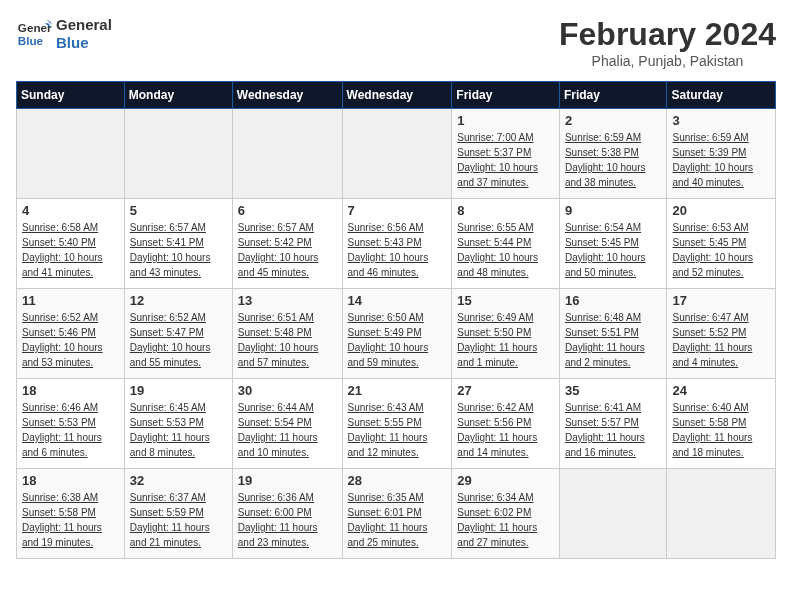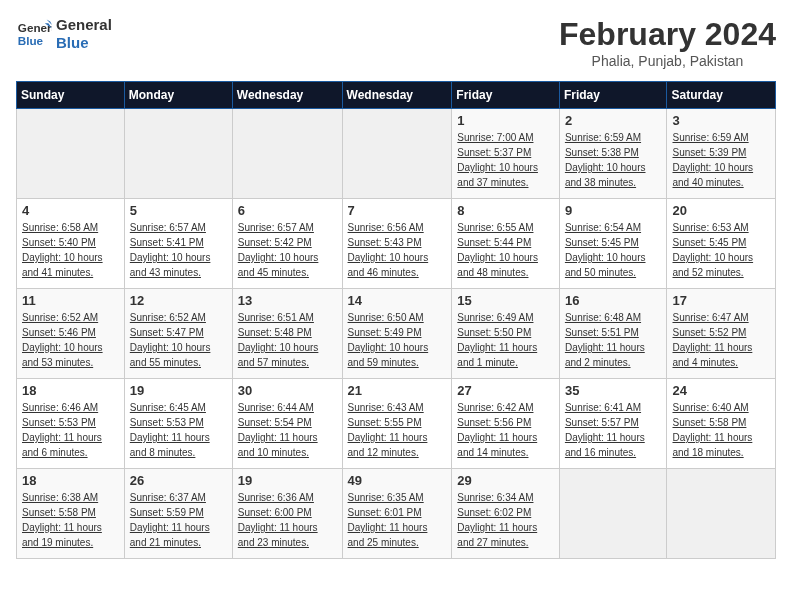--- a/index.html
+++ b/index.html
@@ -225,29 +225,29 @@
           <span class="day-num">24</span>
           <div class="day-detail">Sunrise: 6:40 AM<br>Sunset: 5:58 PM<br>Daylight: 11 hours and 18 minutes.</div>
         </td>
       </tr>
       <tr>
         <td>
           <span class="day-num">18</span>
           <div class="day-detail">Sunrise: 6:38 AM<br>Sunset: 5:58 PM<br>Daylight: 11 hours and 19 minutes.</div>
         </td>
         <td>
-          <span class="day-num">26</span>
+          <span class="day-num">32</span>
           <div class="day-detail">Sunrise: 6:37 AM<br>Sunset: 5:59 PM<br>Daylight: 11 hours and 21 minutes.</div>
         </td>
         <td>
           <span class="day-num">19</span>
           <div class="day-detail">Sunrise: 6:36 AM<br>Sunset: 6:00 PM<br>Daylight: 11 hours and 23 minutes.</div>
         </td>
         <td>
-          <span class="day-num">49</span>
+          <span class="day-num">28</span>
           <div class="day-detail">Sunrise: 6:35 AM<br>Sunset: 6:01 PM<br>Daylight: 11 hours and 25 minutes.</div>
         </td>
         <td>
           <span class="day-num">29</span>
           <div class="day-detail">Sunrise: 6:34 AM<br>Sunset: 6:02 PM<br>Daylight: 11 hours and 27 minutes.</div>
         </td>
         <td class="empty-cell"></td>
         <td class="empty-cell"></td>
       </tr>
     </tbody>

